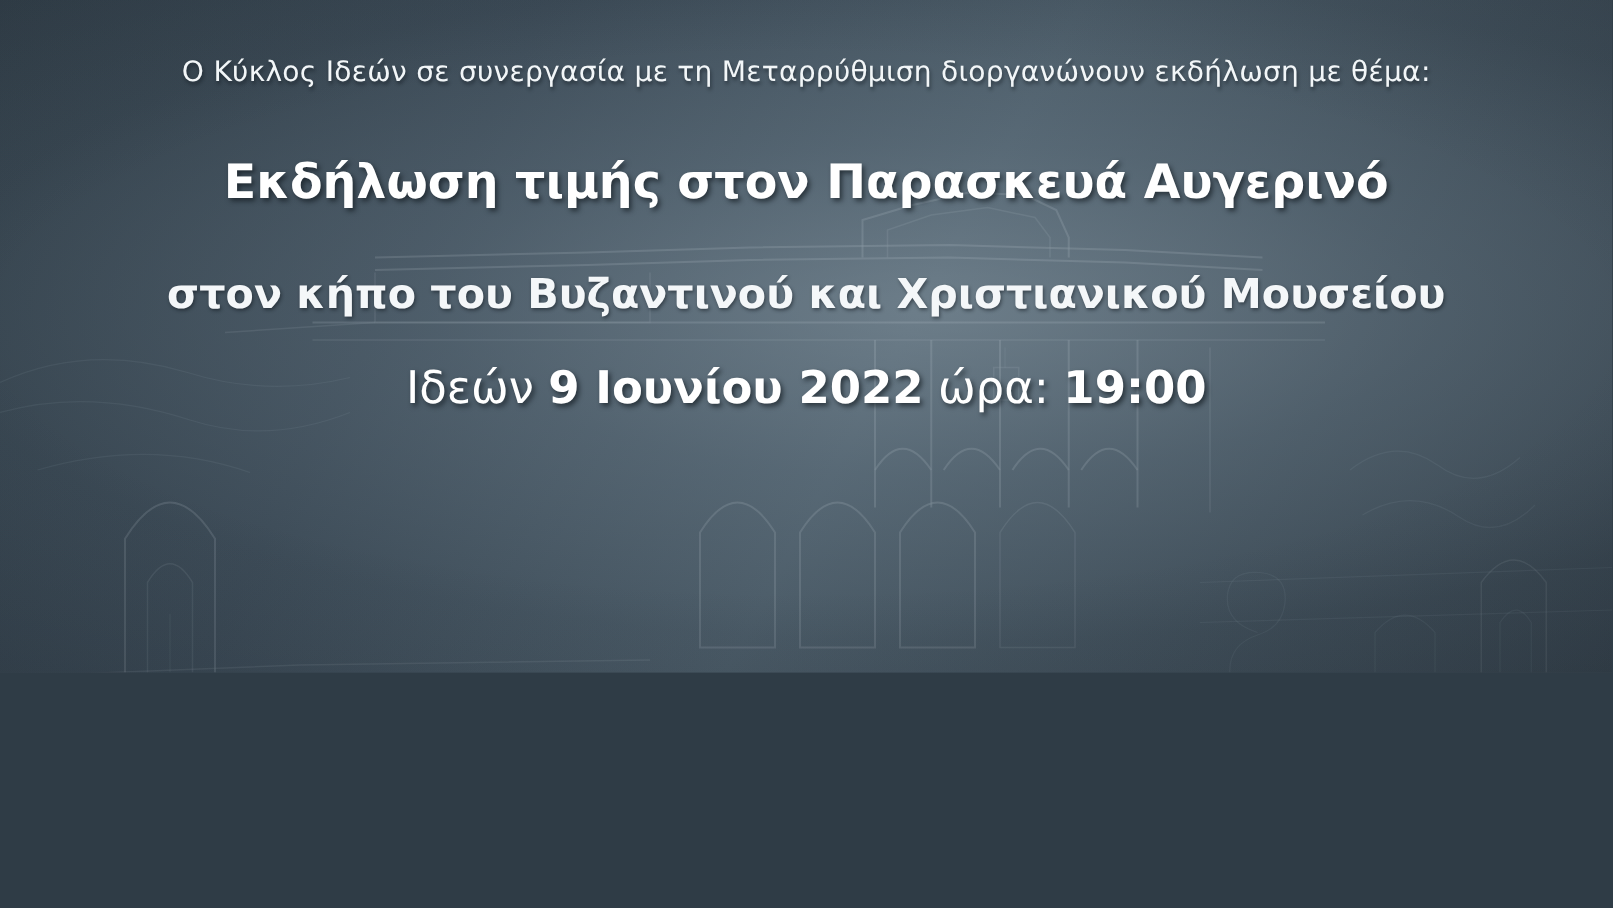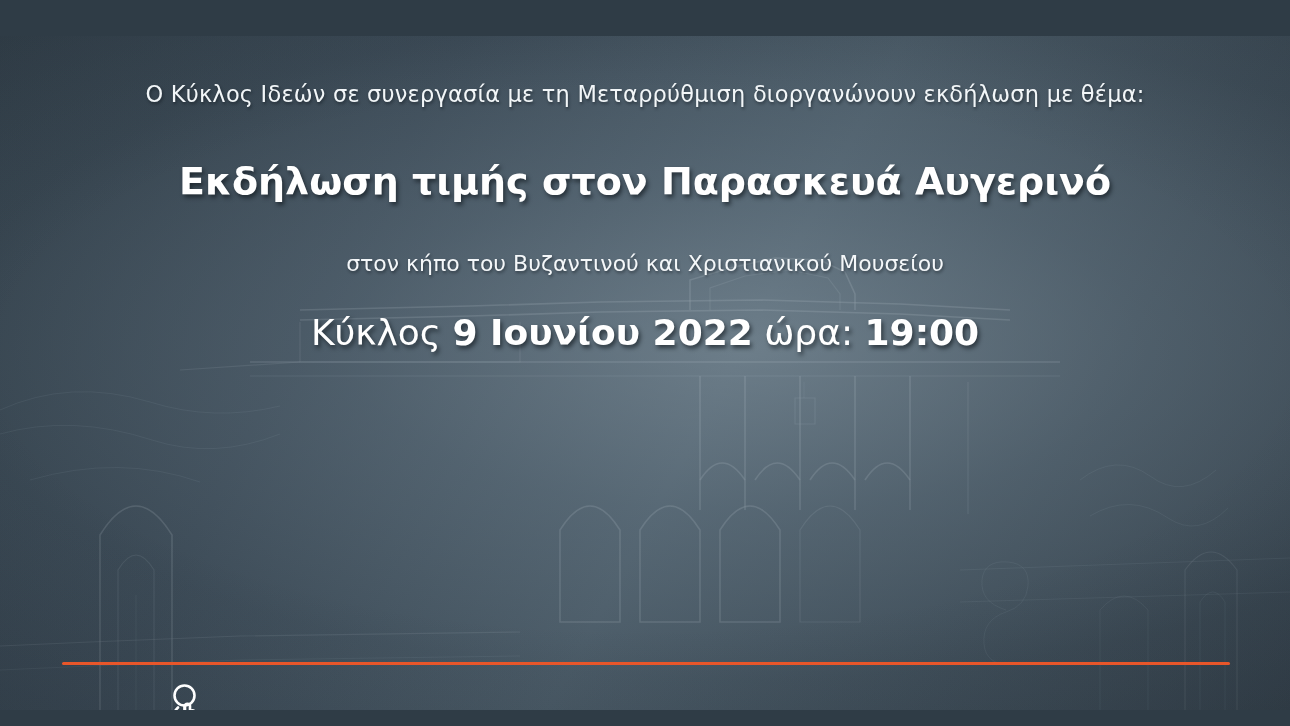--- a/index.html
+++ b/index.html
@@ -8,32 +8,31 @@
   html, body {
     width:1290px;
     height:726px;
     overflow:hidden;
     background:#2f3c46;
   }
 
   #poster {
     position:relative;
     width:1290px;
-    height:674px;
+    height:538px;
     overflow:hidden;
     font-family:"DejaVu Sans", sans-serif;
     
     background:
       radial-gradient(120% 95% at 58% 46%,
         rgba(150,168,180,0.46) 0%,
         rgba(120,140,154,0.30) 26%,
         rgba(80,99,112,0.12) 52%,
         rgba(40,52,62,0.00) 78%),
       linear-gradient(118deg, #323f49 0%, #3a4854 28%, #4a5a66 55%, #3d4b56 78%, #333f49 100%);
-    margin-top: 36px;
   }
 
   
   #bg-art {
     position:absolute;
     inset:0;
     width:100%;
     height:100%;
     opacity:0.30;
     pointer-events:none;
@@ -93,22 +92,22 @@
     margin-top:52px;
     font-size:38px;
     font-weight:700;
     color:#ffffff;
     white-space:nowrap;
   }
 
   
   #venue-line {
     margin-top:48px;
-    font-size:22px;
-    font-weight:400;
+    font-size:33px;
+    font-weight:700;
     color:#f4f7f9;
     white-space:nowrap;
   }
   #venue-address {
     margin-top:9px;
     font-size:18.5px;
     font-weight:400;
     color:#e3eaee;
     white-space:nowrap;
   }
@@ -237,21 +236,21 @@
 
     <div id="organiser-line" class="shadow-lt">Ο Κύκλος Ιδεών σε συνεργασία με τη Μεταρρύθμιση διοργανώνουν εκδήλωση με θέμα:</div>
 
 
     <div id="honour-line" class="shadowed">Εκδήλωση τιμής στον Παρασκευά Αυγερινό</div>
 
     <div id="venue-line" class="shadow-lt">στον κήπο του Βυζαντινού και Χριστιανικού Μουσείου</div>
 
 
     <div id="datetime-line" class="shadowed">
-      <span class="lt">Κύκλος </span><span class="bd">9 Ιουνίου 2022</span><span class="lt"> ώρα: </span><span class="bd">19:00</span>
+      <span class="lt">Ιδεών </span><span class="bd">9 Ιουνίου 2022</span><span class="lt"> ώρα: </span><span class="bd">19:00</span>
     </div>
   </div>
 
   <div id="divider"></div>
 
   <svg id="tap-icon" viewBox="0 0 46 60" aria-hidden="true">
     <circle cx="17.5" cy="12.5" r="10"></circle>
     <path d="M17.5 22.5 L17.5 38"></path>
     <path d="M11 24.5 C6.5 29 4 34.5 4.5 41 C5 48.5 10.5 55 19 56.5
              C27 58 34 54.5 36.5 48 C38 43.5 38 38.5 37.5 34.5

